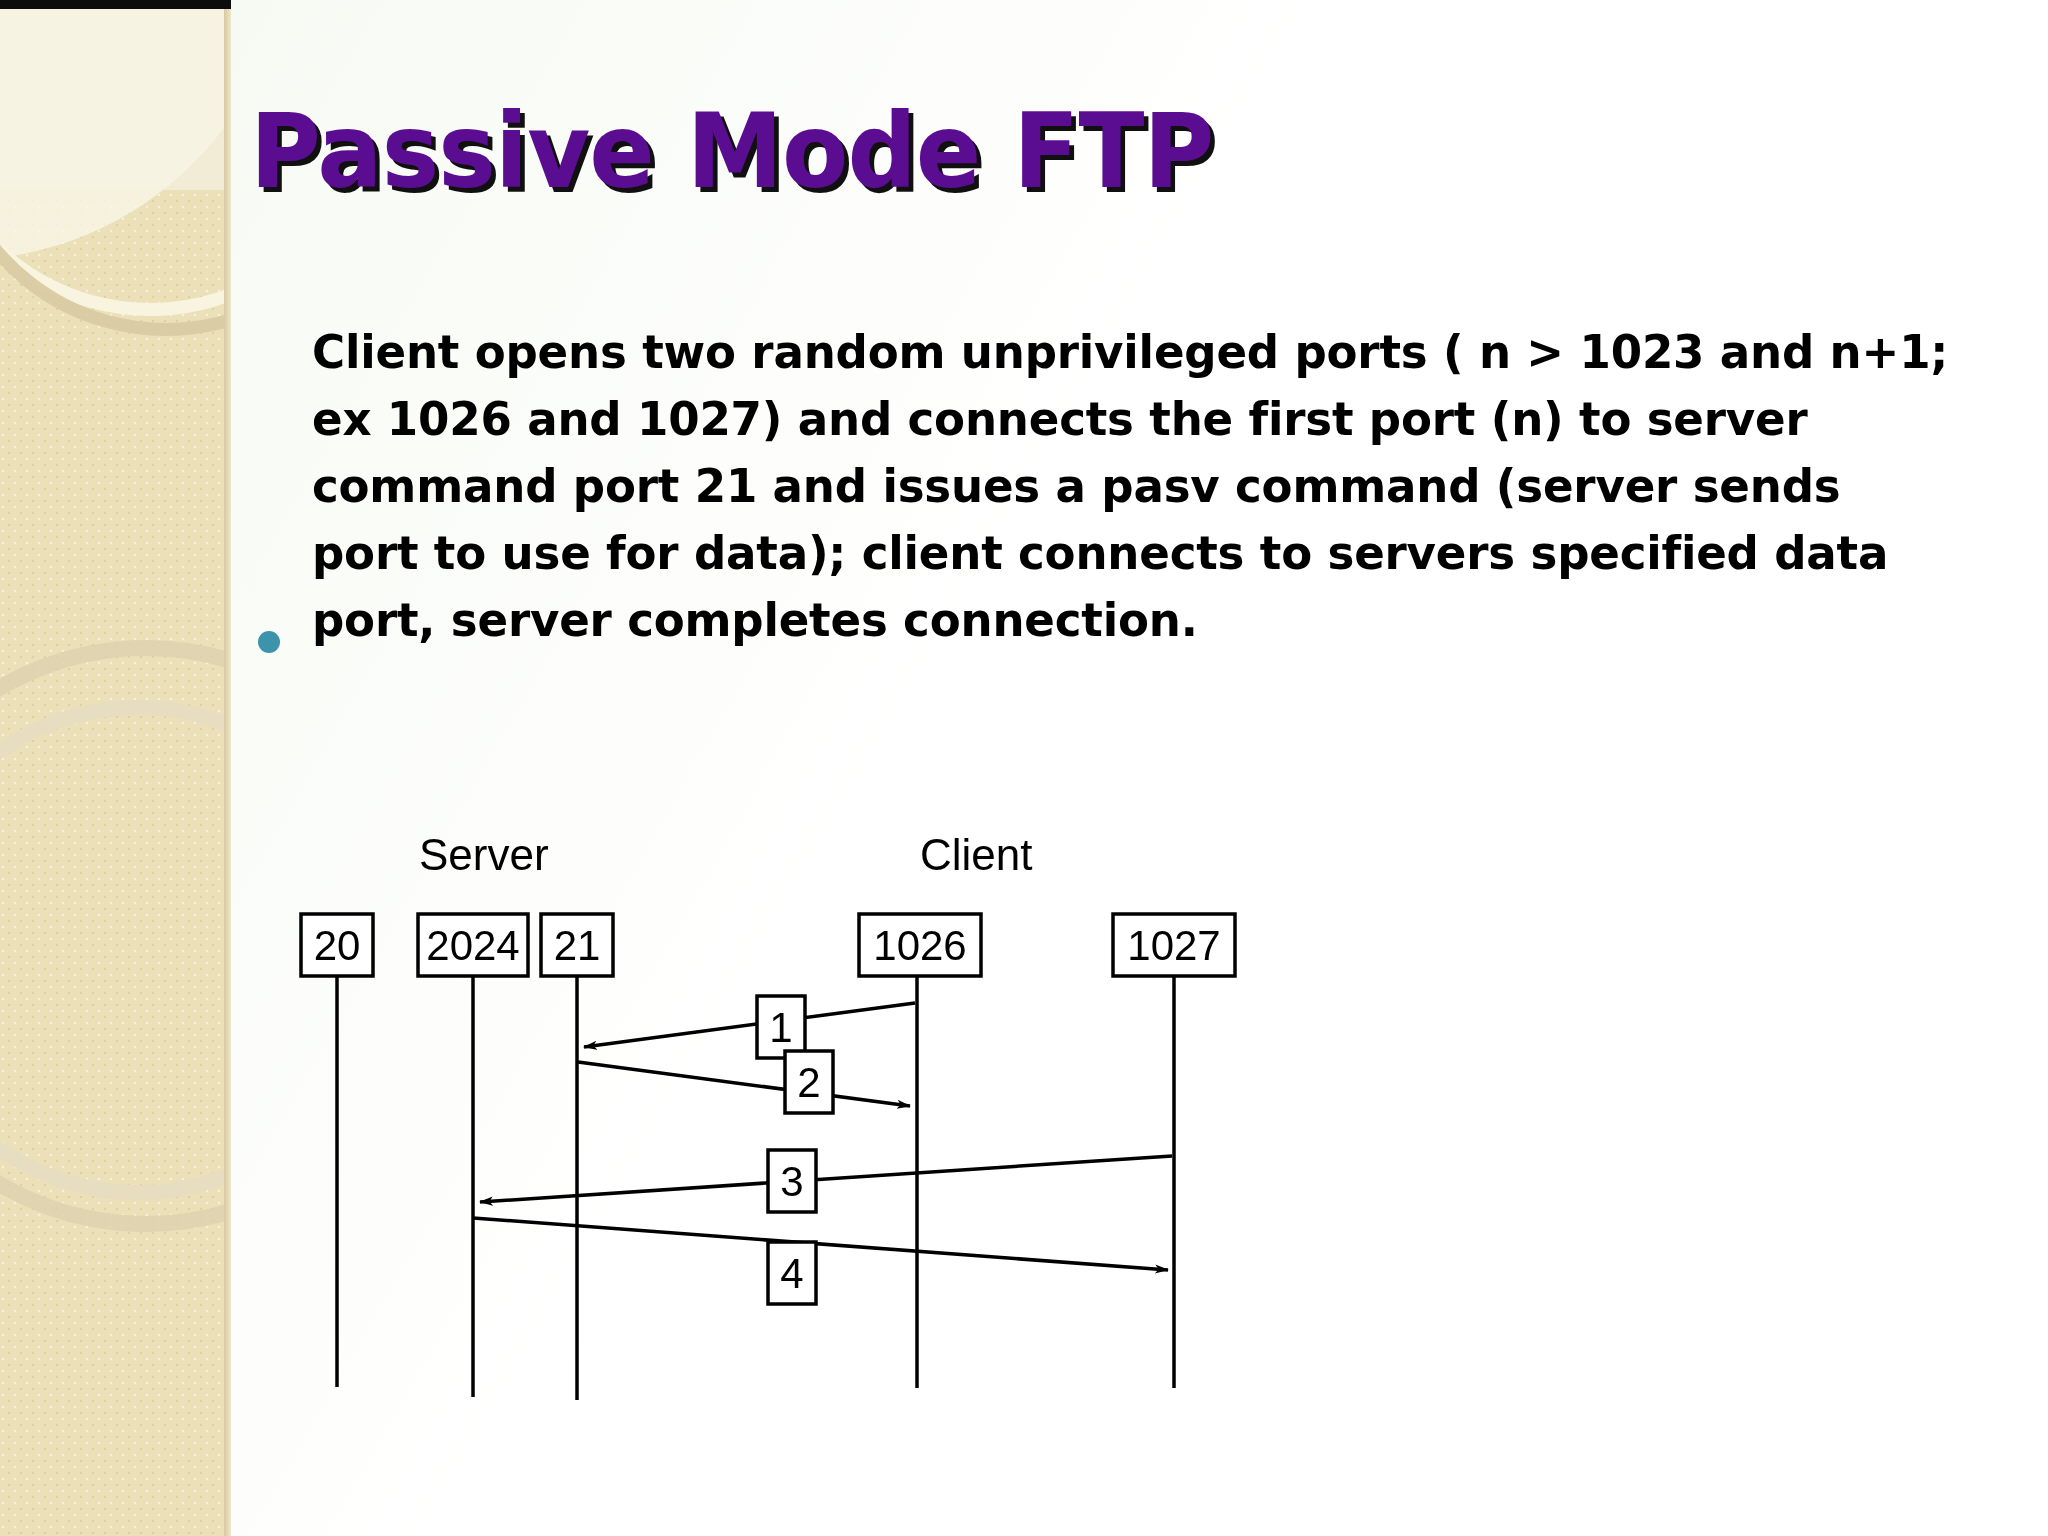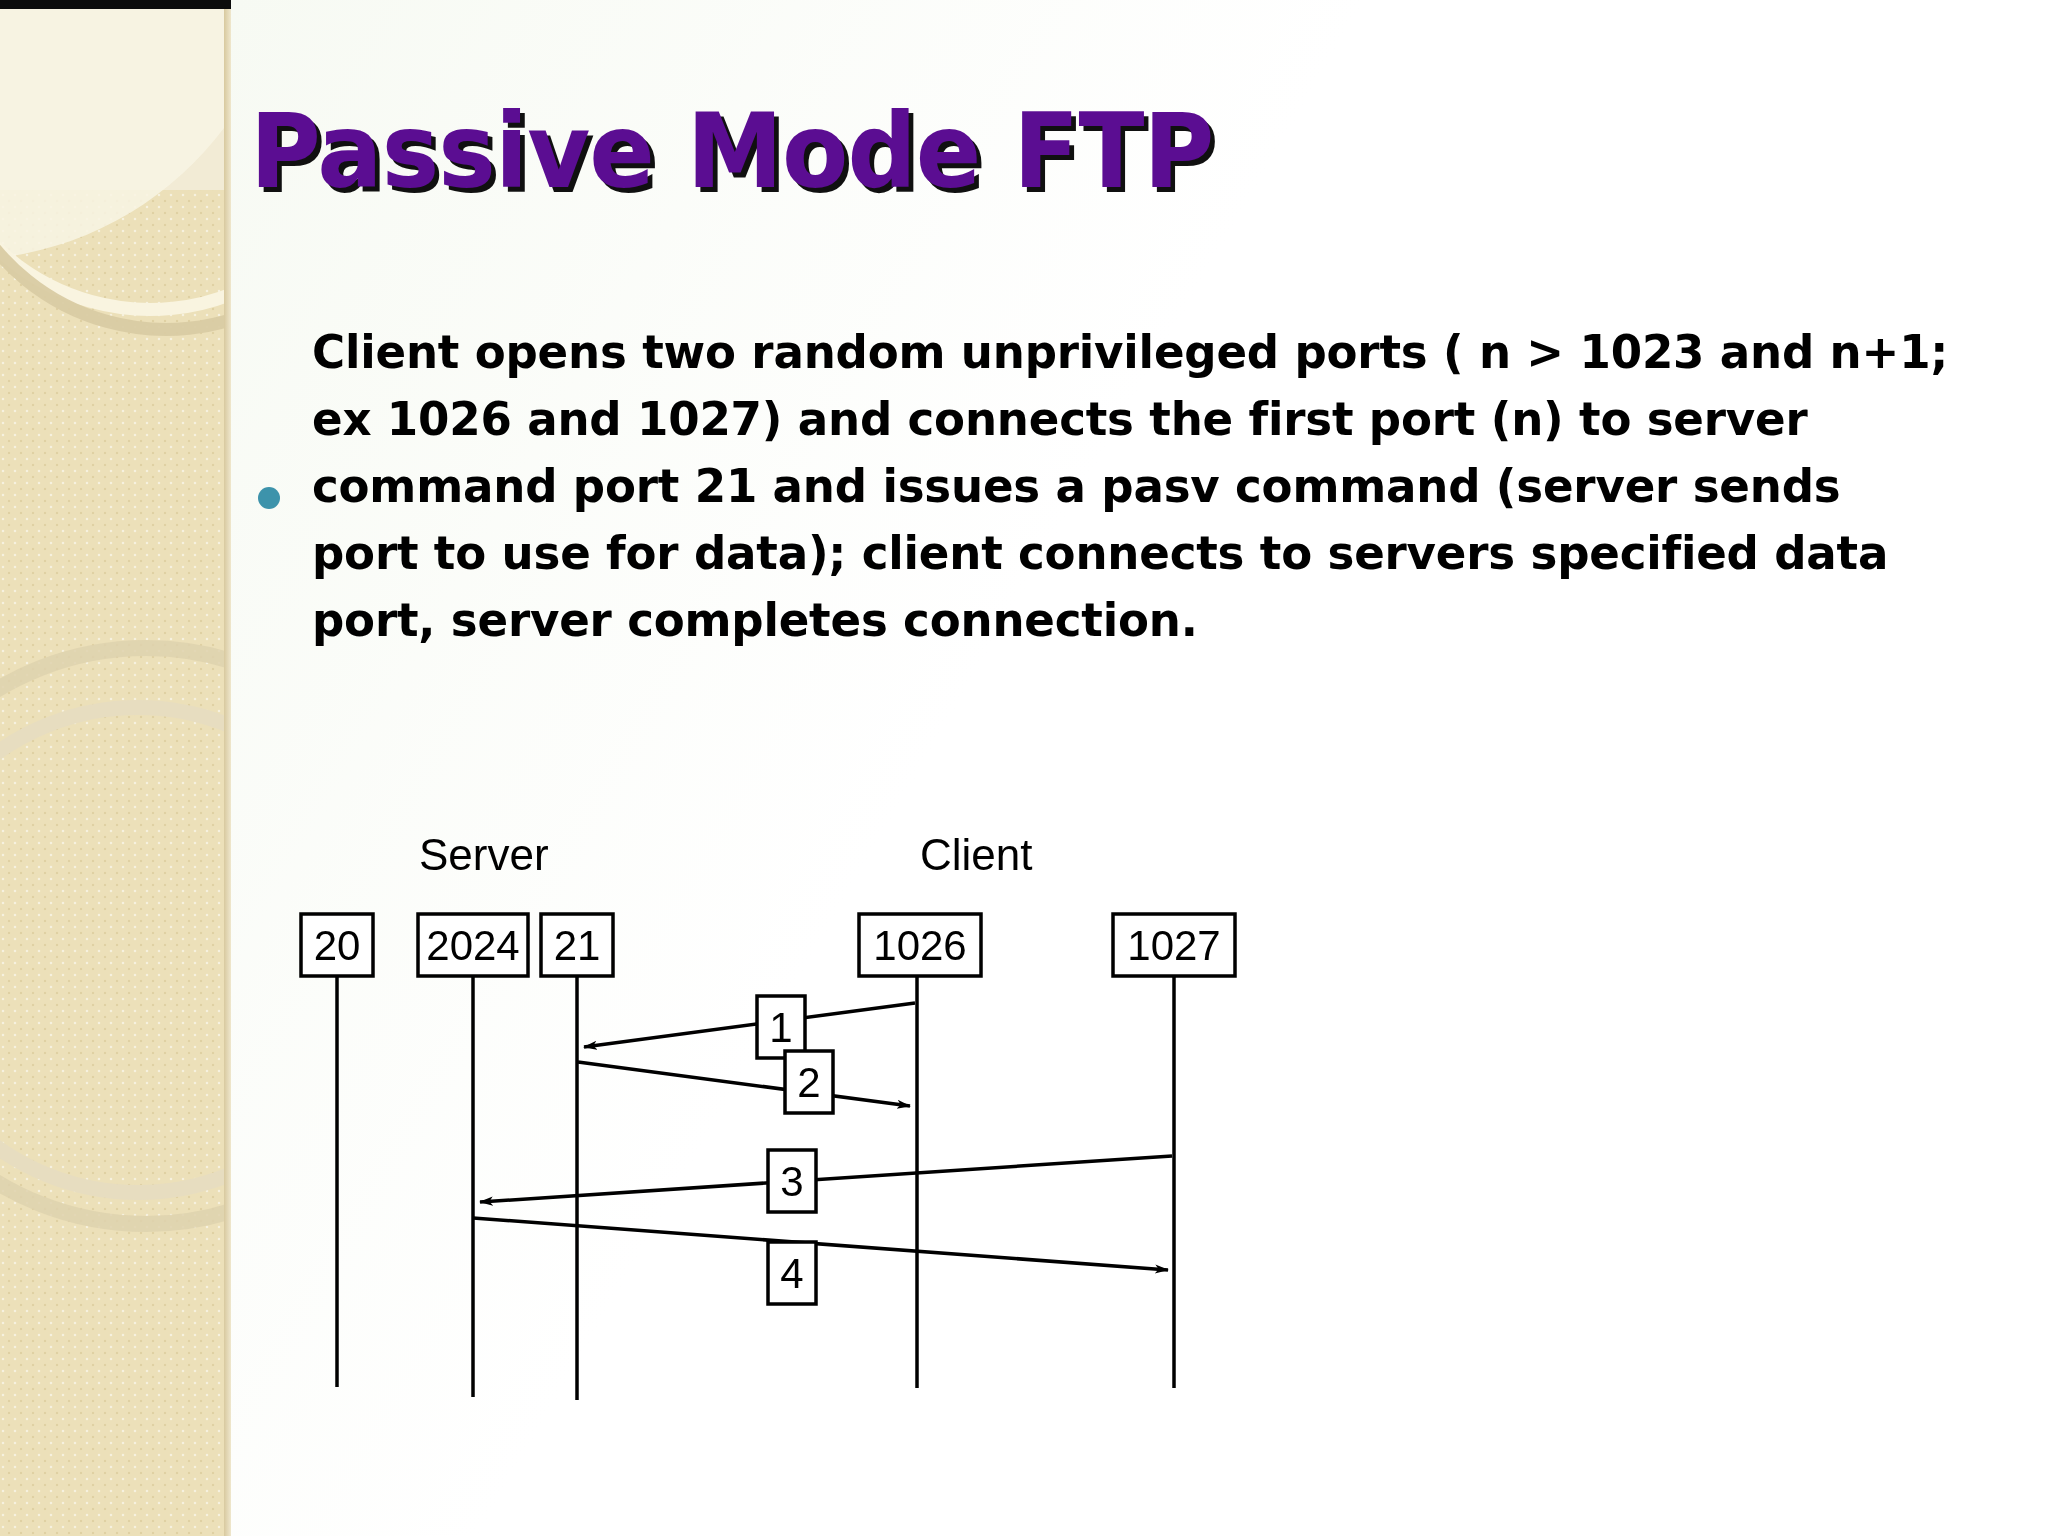--- a/index.html
+++ b/index.html
@@ -75,21 +75,21 @@
     color:#5b0d92;
     text-shadow:5px 5px 0 #101010;
     white-space:nowrap;
     transform:scaleX(.93);
     transform-origin:left center;
   }
 
   
   #body{
     position:absolute;left:258px;top:318px;width:1760px;
-    display:flex;align-items:center;
+    display:flex;align-items:flex-end;
   }
   #bullet-dot{
     width:22px;height:22px;border-radius:50%;
     background:#3d93ab;
     margin-top:24px;margin-right:32px;flex:0 0 auto;
   }
   #body-text{
     font-family:"DejaVu Sans", sans-serif;
     font-weight:700;
     font-size:47px;

